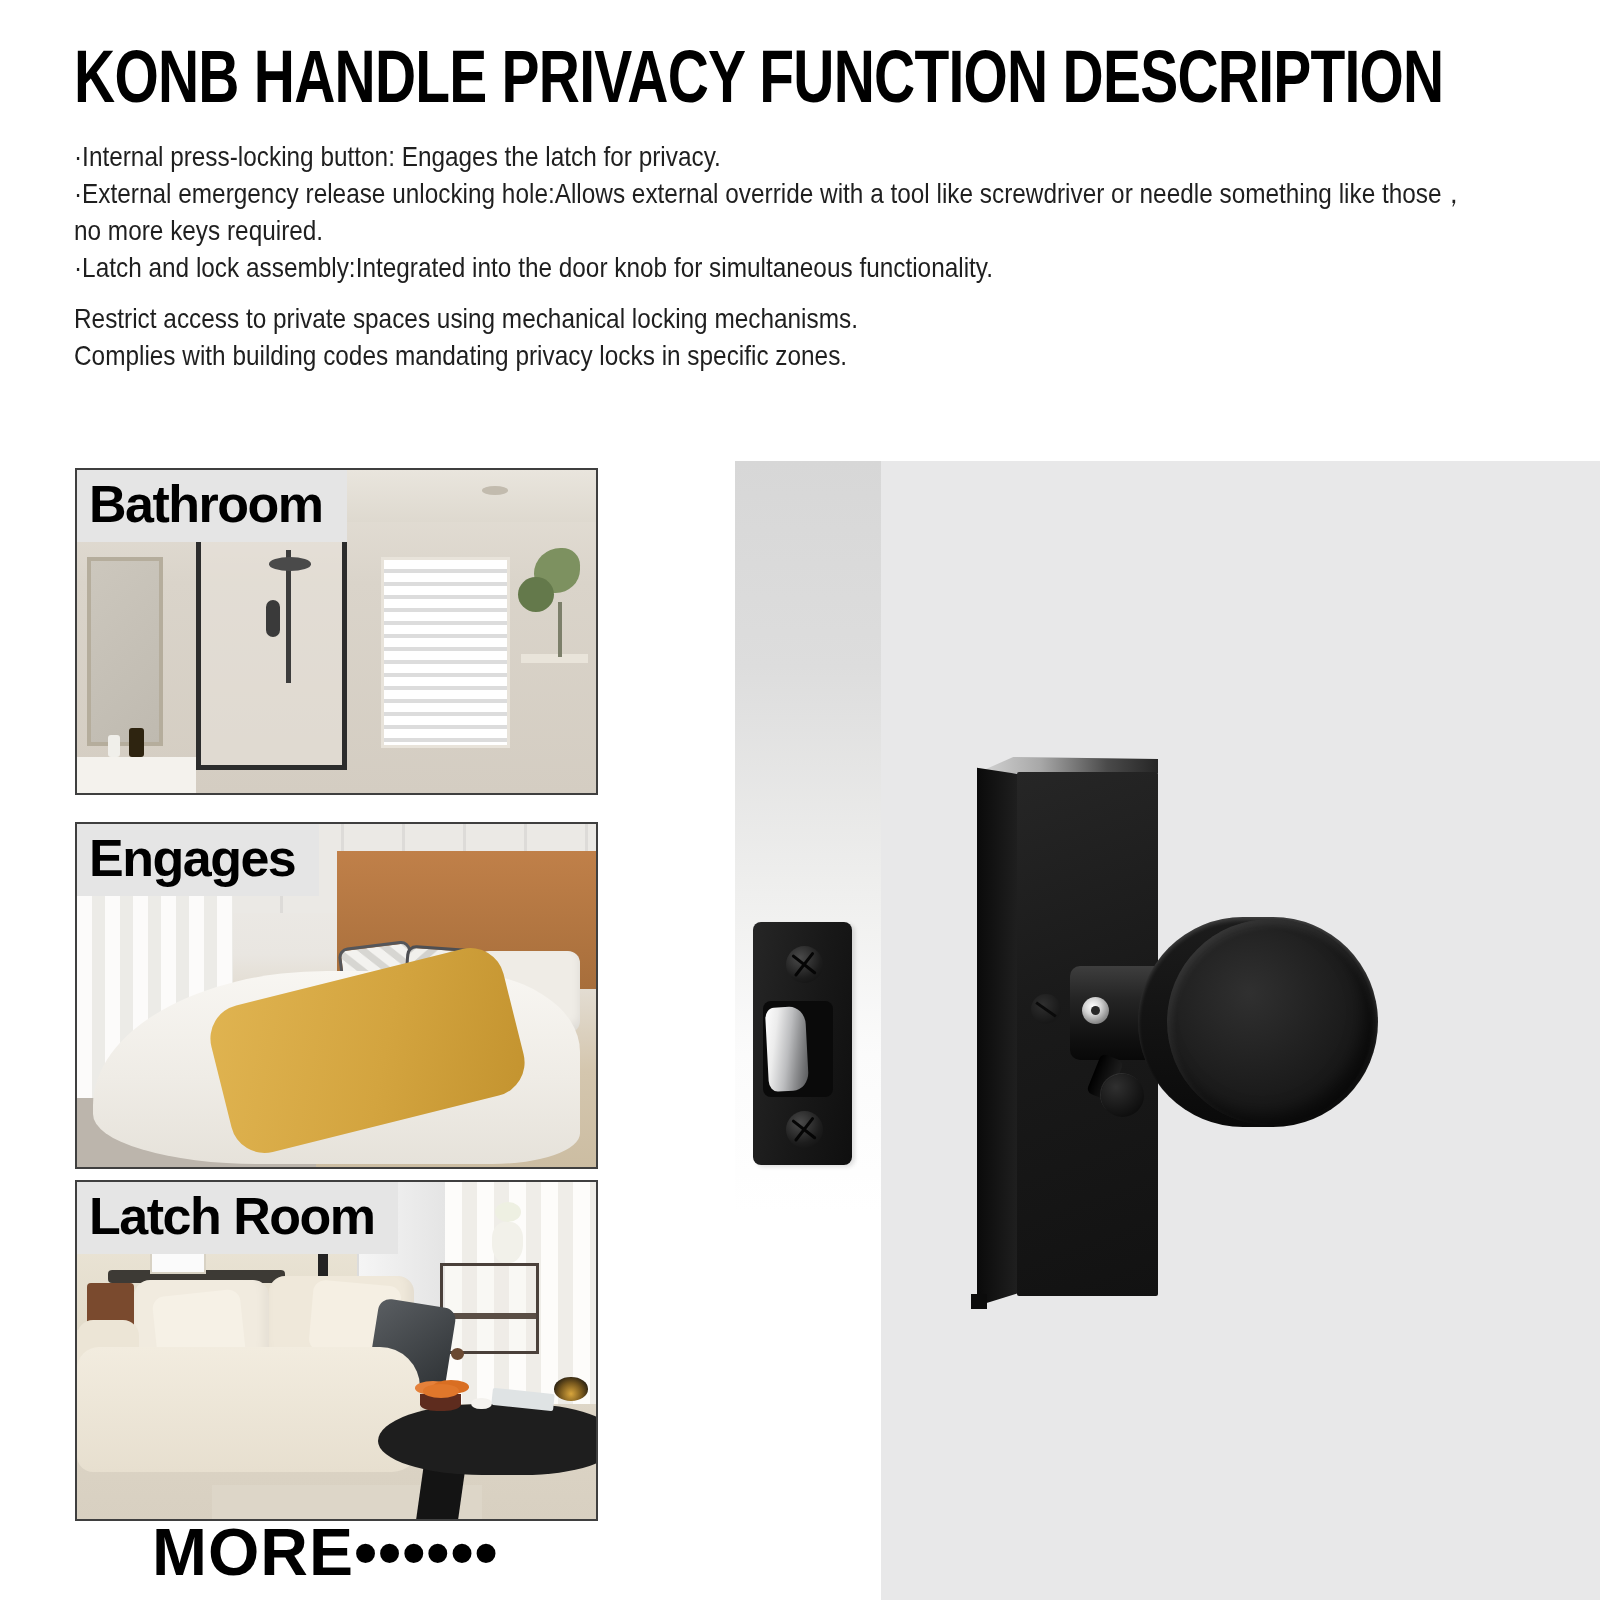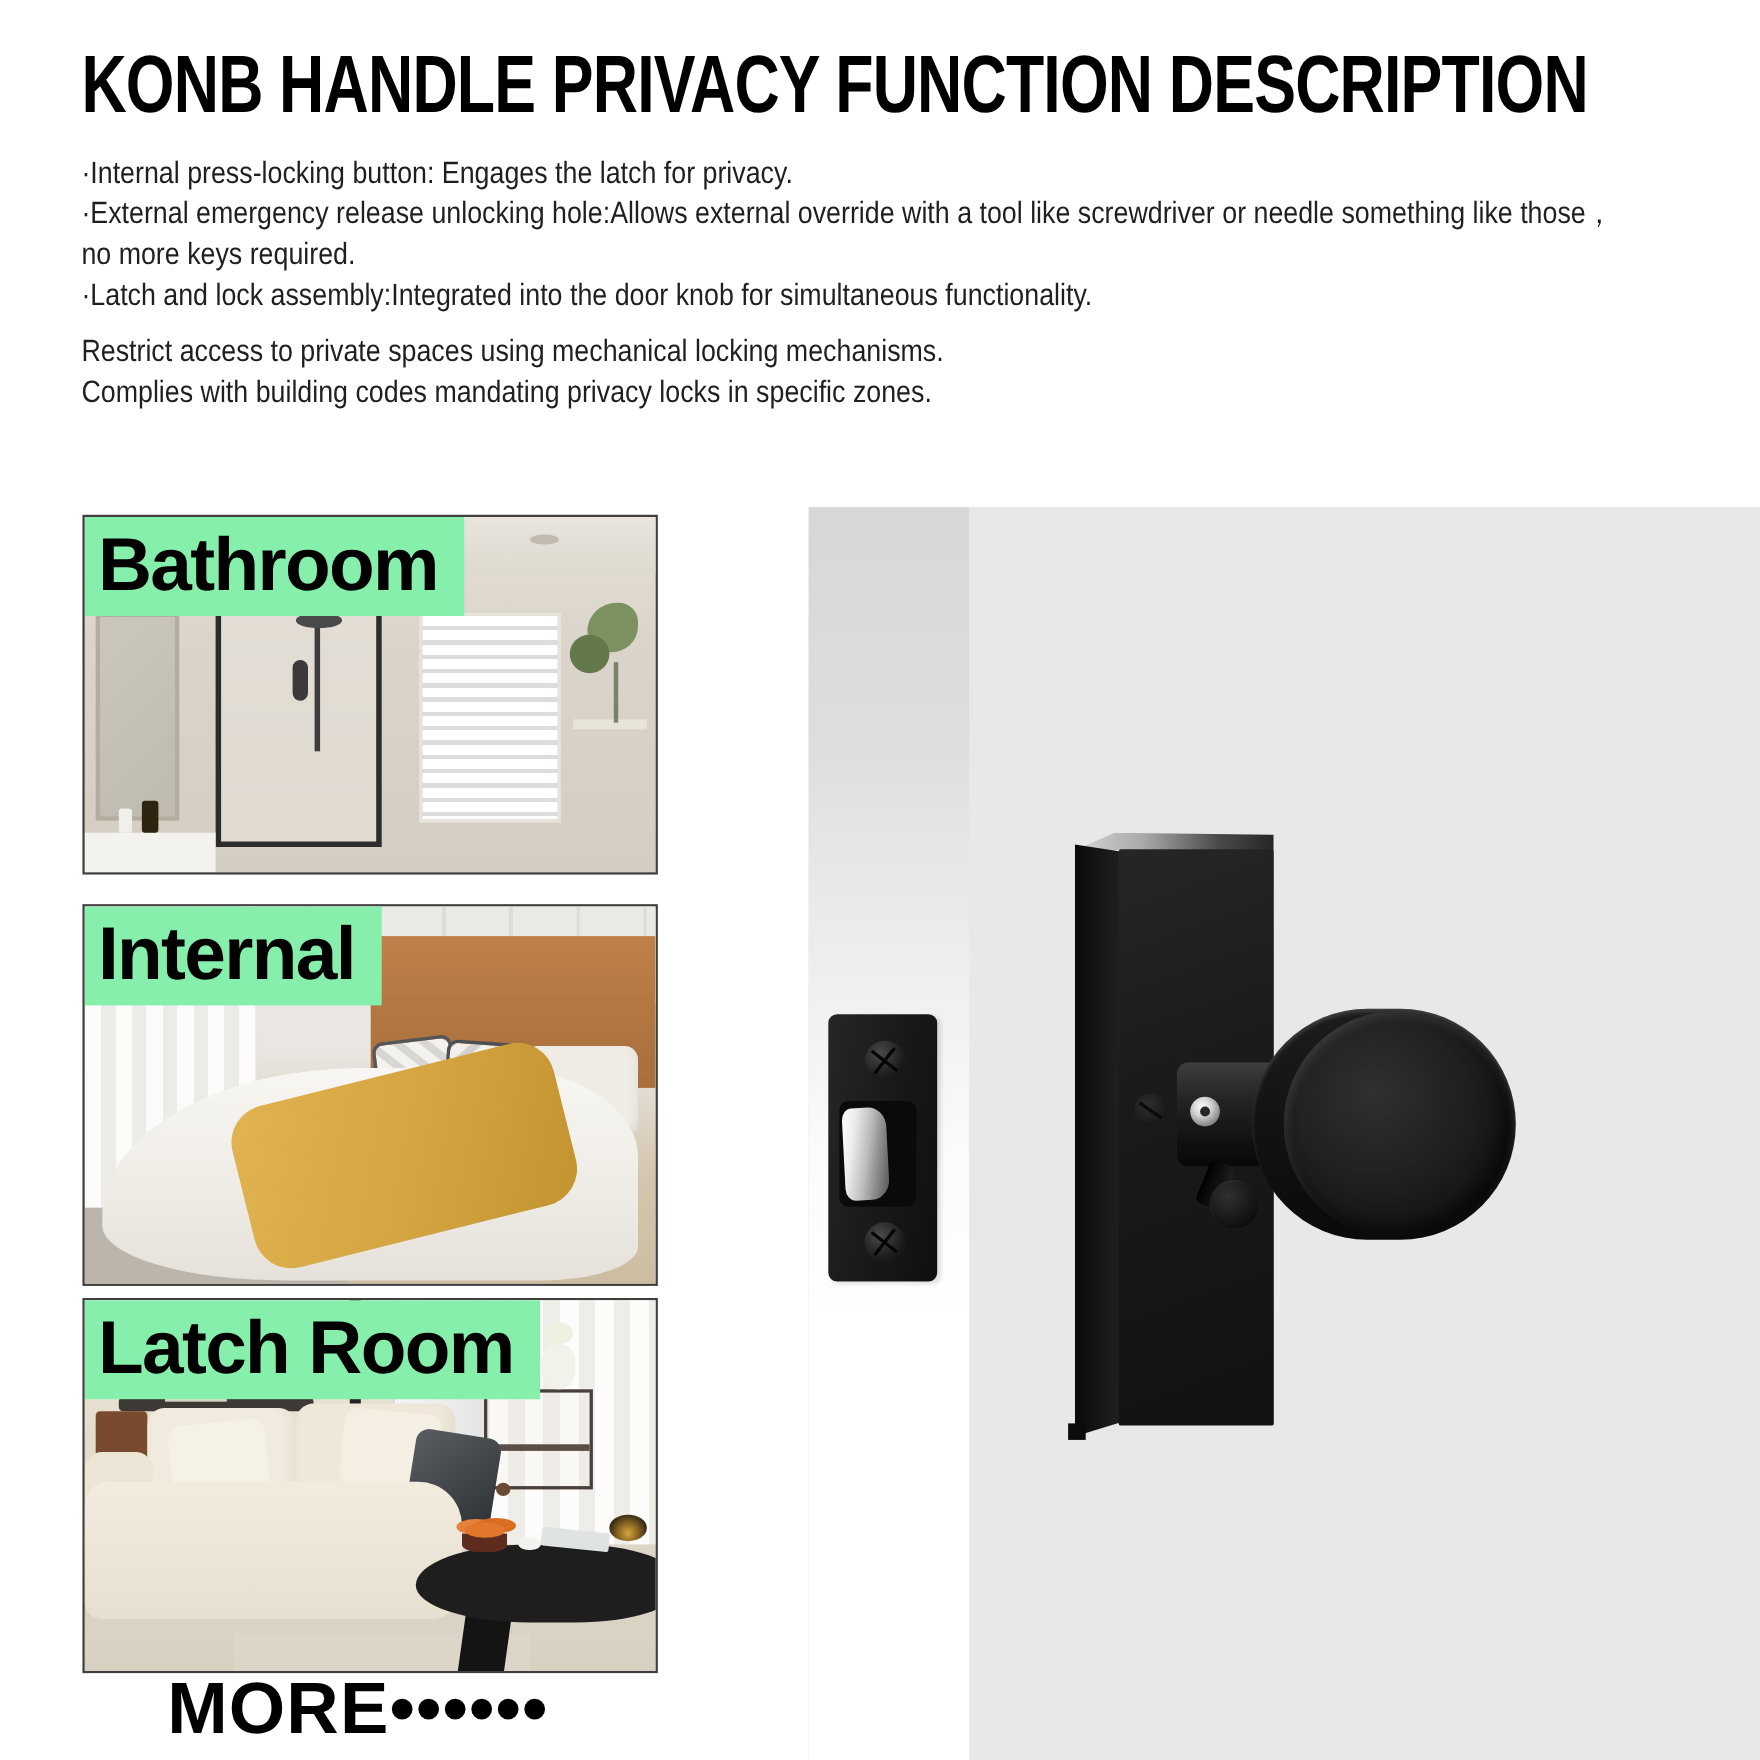--- a/index.html
+++ b/index.html
@@ -14,22 +14,22 @@
   .desc{position:absolute;left:74px;top:138px;transform:scaleX(0.87);transform-origin:0 0;}
   .desc p{margin:0;font-size:28px;line-height:37px;white-space:nowrap;font-weight:400;color:#1f1f1f;}
   .notes{top:300px;}
 
   
   .room{position:absolute;left:75px;width:523px;border:2px solid #3f3f3f;box-sizing:border-box;
         background:#d8d2c8;overflow:hidden;}
   #room-bathroom{top:468px;height:327px;}
   #room-bedroom{top:822px;height:347px;}
   #room-living{top:1180px;height:341px;}
-  .room-label{position:absolute;top:0;left:0;background:#86efac;padding:5px 24px 9px 12px;
-              font-size:68px;font-weight:700;letter-spacing:-1.5px;color:#000;line-height:1.12;z-index:9;}
+  .room-label{position:absolute;top:0;left:0;background:#e5e5e5;padding:5px 24px 9px 12px;
+              font-size:52px;font-weight:700;letter-spacing:-1.5px;color:#000;line-height:1.12;z-index:9;}
   .scene{position:absolute;inset:0;}
   .scene div{position:absolute;}
 
   
   #room-bathroom .scene{background:linear-gradient(180deg,#e6e1d8 0%,#dad4ca 35%,#d4cdc2 100%);}
   .bath-ceiling{left:40%;top:0;width:60%;height:16%;background:linear-gradient(180deg,#e9e5dd,#ded9cf);}
   .bath-spot{left:78%;top:5%;width:5%;height:2.6%;border-radius:50%;background:#c2bbae;}
   .bath-mirror{left:2%;top:27%;width:13%;height:56%;background:linear-gradient(135deg,#ccc7bd,#bfbab0);
                border:4px solid #b5ad9c;}
   .bath-vanity{left:0;bottom:0;width:23%;height:11%;background:#f4f2ed;}
@@ -209,21 +209,21 @@
       <div class="bed-curtain"></div>
       <div class="bed-headboard"></div>
       <div class="bed-pillow-white"></div>
       <div class="bed-pillow-pat1"></div>
       <div class="bed-pillow-pat2"></div>
       <div class="bed-rug"></div>
       <div class="bed-foot"></div>
       <div class="bed-duvet"></div>
       <div class="bed-throw"></div>
     </div>
-    <span class="room-label">Internal</span>
+    <span class="room-label">Engages</span>
   </div>
 
   <div class="room" id="room-living">
     <div class="scene">
       <div class="liv-kitchen"></div>
       <div class="liv-counter"></div>
       <div class="liv-chair"></div>
       <div class="liv-screen"></div>
       <div class="liv-fridge"></div>
       <div class="liv-curtain"></div>

